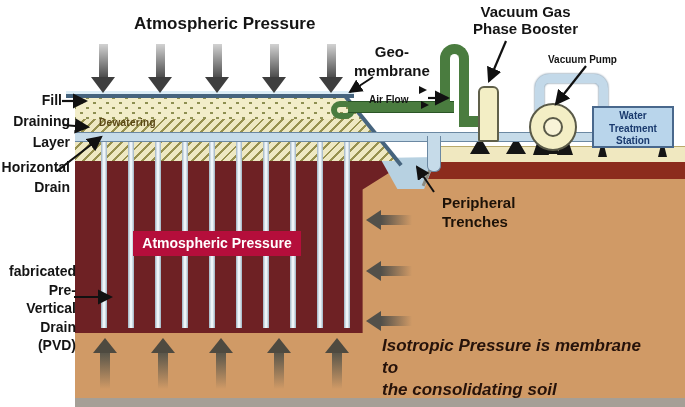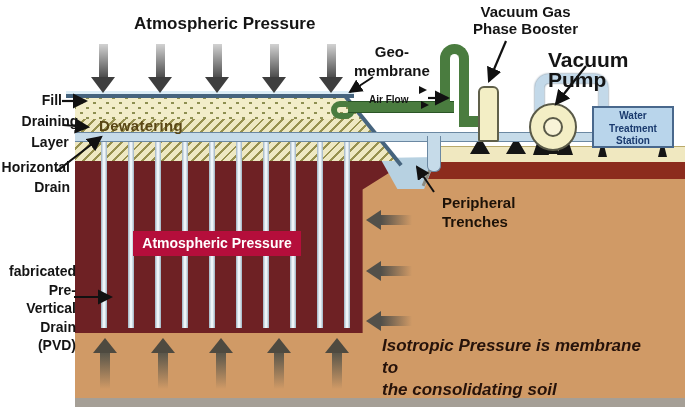--- a/index.html
+++ b/index.html
@@ -77,21 +77,21 @@
          border-bottom:15px solid #4e4a40;}
   .uarr .shaft{width:10px;height:36px;margin:0 auto;background:linear-gradient(#5a564a,rgba(90,86,74,0));}
   .larr{height:20px;display:flex;align-items:center;}
   .larr .head{width:0;height:0;border-top:10px solid transparent;border-bottom:10px solid transparent;
          border-right:15px solid #52504a;}
   .larr .shaft{width:31px;height:10px;background:linear-gradient(to right,#52504a,rgba(82,80,74,0));}
   
   .title{left:134px;top:14px;font-size:17px;}
   .rlbl{text-align:right;}
   .ital{font-style:italic;font-size:17px;line-height:22px;color:#26120a;font-weight:bold;}
-  .dew{left:99px;top:117px;font-size:15px;font-weight:bold;letter-spacing:.3px;color:#5a4716;}
+  .dew{left:99px;top:117px;font-size:10px;font-weight:bold;letter-spacing:.3px;color:#5a4716;}
   svg.ann{left:0;top:0;width:685px;height:407px;pointer-events:none;}
 </style>
 </head>
 <body>
 
 <div class="canvas">
 
   <div class="abs tan"></div>
   <div class="abs graybase"></div>
   <div class="abs maroon"></div>
@@ -216,21 +216,21 @@
     <polygon points="419,86 427,90 419,94" fill="#111"></polygon>
     <polygon points="421,101 429,105 421,109" fill="#111"></polygon>
     <line x1="506" y1="41" x2="489" y2="81" stroke="#111" stroke-width="2.2" marker-end="url(#ah)"></line>
     <line x1="586" y1="66" x2="556" y2="104" stroke="#111" stroke-width="2.2" marker-end="url(#ah)"></line>
     <line x1="434" y1="192" x2="417" y2="167" stroke="#111" stroke-width="2" marker-end="url(#ah)"></line>
   </svg>
 
   <div class="abs lbl title"><b>Atmospheric</b> <span style="font-weight:bold">Pressure</span></div>
 
   <div class="abs lbl rlbl" style="left:0;top:90px;width:62px;">Fill</div>
-  <div class="abs lbl rlbl" style="left:17px;top:111px;width:66px;line-height:21px;text-align:center;">
+  <div class="abs lbl rlbl" style="left:4px;top:111px;width:66px;line-height:21px;">
     <div>Draining</div>
     <div>Layer</div>
   </div>
   <div class="abs lbl rlbl" style="left:0;top:157px;width:70px;">
     <div>Horizontal</div>
     <div>Drain</div>
   </div>
   <div class="abs lbl rlbl" style="left:0;top:262px;width:76px;line-height:18.5px;">
     <div>fabricated</div>
     <div>Pre-</div>
@@ -241,21 +241,21 @@
 
   <div class="abs lbl" style="left:354px;top:42px;font-size:15px;line-height:19px;text-align:center;">
     <div>Geo-</div>
     <div>membrane</div>
   </div>
   <div class="abs lbl" style="left:369px;top:90px;font-size:10px;">Air Flow</div>
   <div class="abs lbl" style="left:468px;top:3px;width:115px;text-align:center;font-size:15px;line-height:17px;">
     <div>Vacuum Gas</div>
     <div>Phase Booster</div>
   </div>
-  <div class="abs lbl" style="left:548px;top:50px;font-size:21px;">Vacuum Pump</div>
+  <div class="abs lbl" style="left:548px;top:50px;font-size:10px;">Vacuum Pump</div>
   <div class="abs lbl" style="left:442px;top:193px;font-size:15px;line-height:19px;color:#1d1208;">
     <div>Peripheral</div>
     <div>Trenches</div>
   </div>
   <div class="abs dew">Dewatering</div>
   <div class="abs ital" style="left:382px;top:335px;width:270px;">
     <div>Isotropic Pressure is membrane to</div>
     <div>the consolidating soil</div>
   </div>
 

